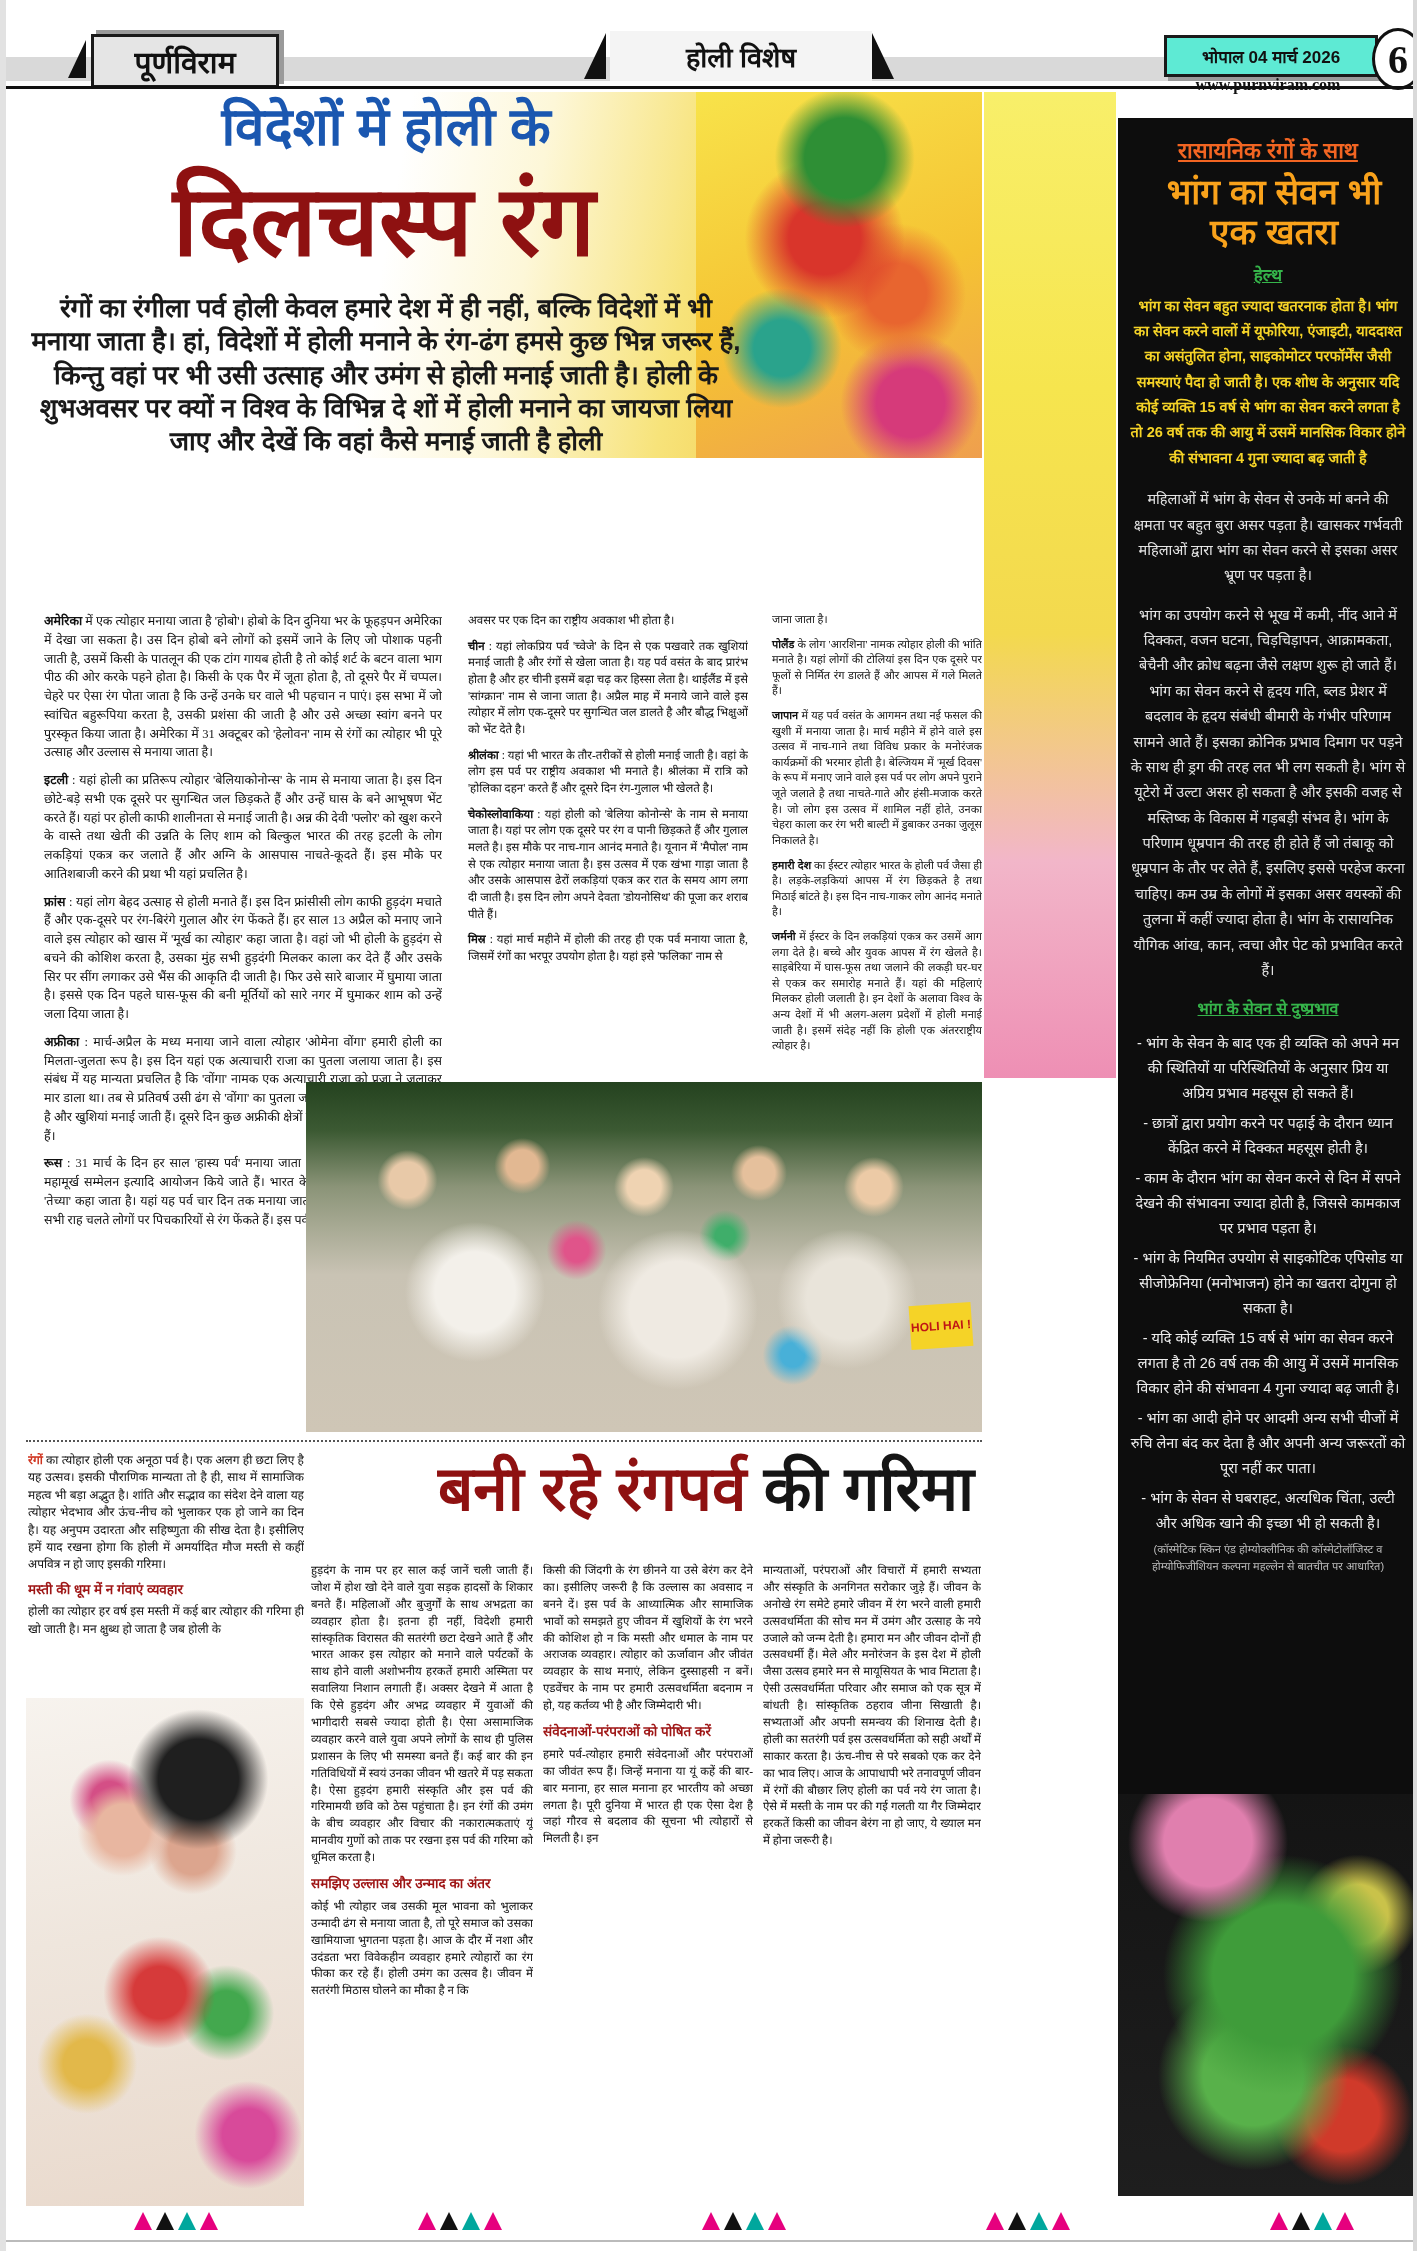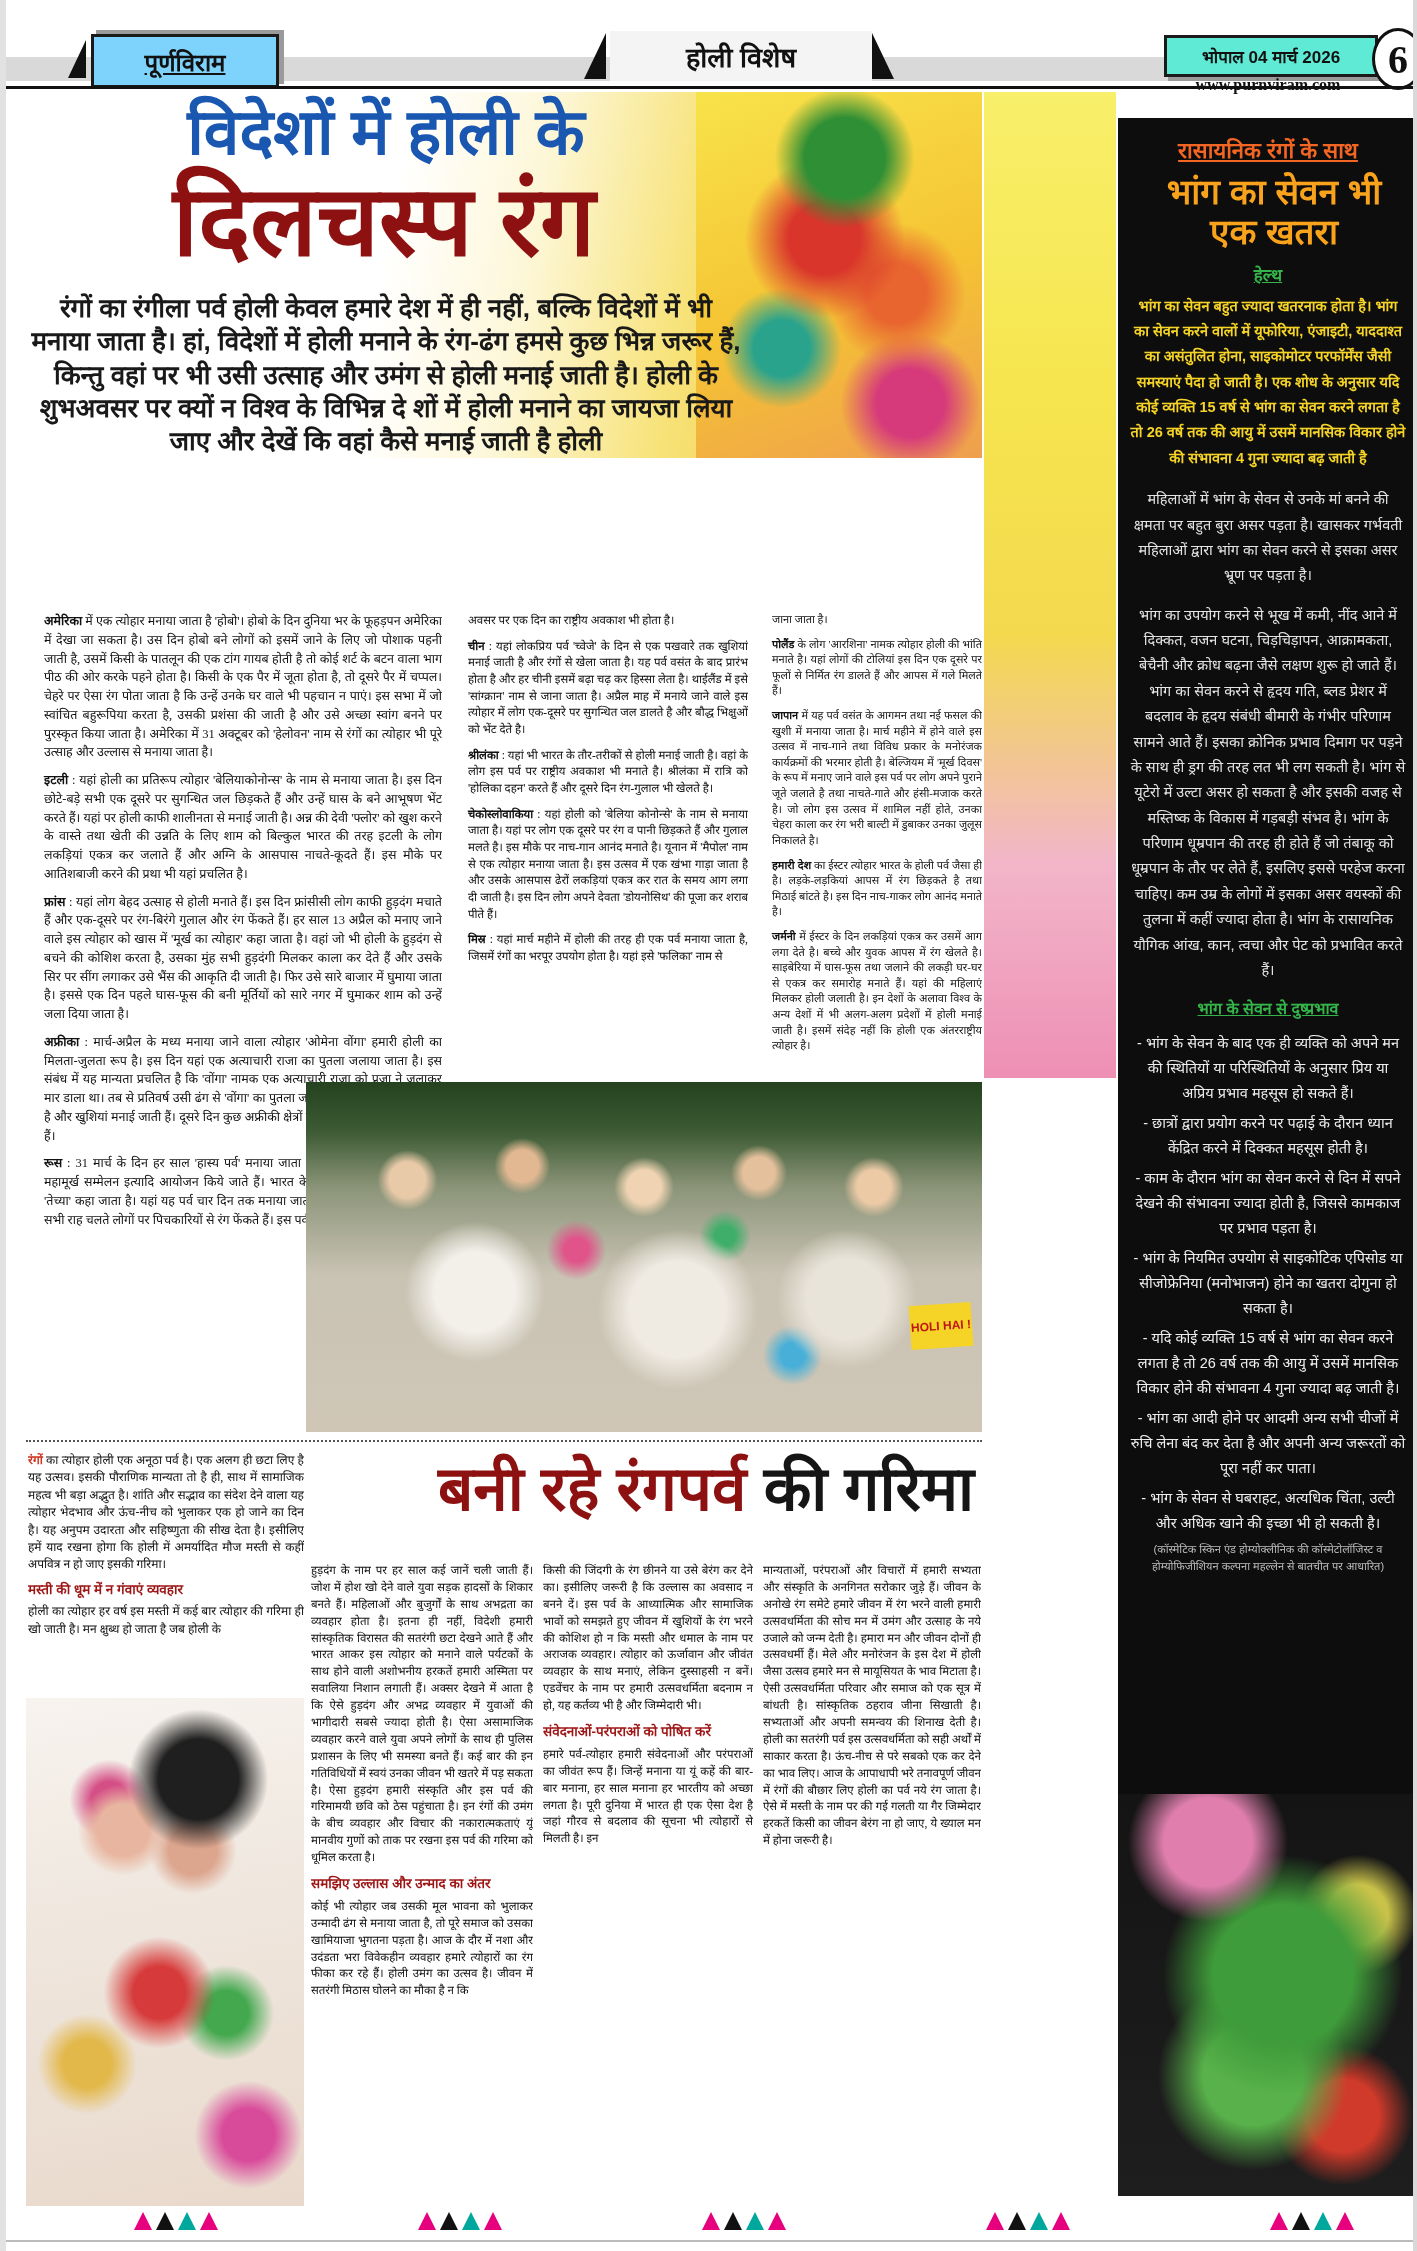--- a/index.html
+++ b/index.html
@@ -1,23 +1,23 @@
 <!DOCTYPE html>
 <html><head>
 <meta charset="utf-8">
 <style>
   html,body{margin:0;padding:0;background:#eee;}
   #page{position:relative;width:1417px;height:2251px;background:#fff;margin:0 auto;
         font-family:"Liberation Serif",serif;overflow:hidden;border-left:6px solid #e2e2e2;border-right:4px solid #d9d9d9;box-sizing:border-box;}
   .abs{position:absolute;}
   
   .gray-band{left:0;top:57px;width:1417px;height:24px;background:#d9d9d9;}
-  .masthead{left:85px;top:34px;width:182px;height:48px;background:#7dd3fc;border:3px solid #1a1a1a;
+  .masthead{left:85px;top:34px;width:182px;height:48px;background:#e5e5e5;border:3px solid #1a1a1a;
             box-shadow:5px -4px 0 #9a9a9a;display:flex;align-items:center;justify-content:center;
-            font-family:"Liberation Sans",sans-serif;font-weight:bold;font-size:24px;color:#111;text-decoration:underline;}
+            font-family:"Liberation Sans",sans-serif;font-weight:bold;font-size:30px;color:#111;}
   .tri{width:0;height:0;}
   .tri-left-of-masthead{left:62px;top:40px;border-bottom:38px solid #111;border-left:18px solid transparent;}
   .banner-box{left:604px;top:31px;width:262px;height:50px;background:#f4f4f4;display:flex;align-items:center;justify-content:center;
               font-family:"Liberation Sans",sans-serif;font-weight:bold;font-size:27px;color:#111;}
   .tri-banner-l{left:578px;top:33px;border-bottom:46px solid #111;border-left:22px solid transparent;}
   .tri-banner-r{left:866px;top:33px;border-bottom:46px solid #111;border-right:22px solid transparent;}
   .datebox{left:1158px;top:35px;width:208px;height:36px;background:#5eead4;border:3px solid #1a1a1a;box-shadow:4px 4px 0 #9a9a9a;
            display:flex;align-items:center;justify-content:center;font-family:Liberation Sans, sans-serif;font-weight:bold;font-size:17px;color:#111;}
   .website{left:1158px;top:76px;width:208px;text-align:center;font-family:"Liberation Serif",serif;font-weight:bold;font-size:16px;color:#111;}
   .pagenum{left:1366px;top:28px;width:46px;height:56px;border:3px solid #111;border-radius:50%;display:flex;align-items:center;justify-content:center;
@@ -28,21 +28,21 @@
         background:linear-gradient(100deg,#ffffff 0%,#ffffff 38%,#fdf7d8 52%,#f7e37a 68%,#f4ce4e 82%,#f3b94e 92%,#eecf76 100%);}
   .hero-photo{left:690px;top:92px;width:286px;height:366px;
         background:
           radial-gradient(circle at 52% 18%, #2e8f35 0 40px, rgba(46,143,53,0) 70px),
           radial-gradient(circle at 45% 40%, #d9352b 0 36px, rgba(217,53,43,0) 80px),
           radial-gradient(circle at 70% 55%, #e8652f 0 30px, rgba(232,101,47,0) 70px),
           radial-gradient(circle at 30% 70%, #2aa38c 0 28px, rgba(42,163,140,0) 60px),
           radial-gradient(circle at 75% 85%, #d63a7a 0 34px, rgba(214,58,122,0) 70px),
           linear-gradient(160deg,#f8e34a,#f5c333 55%,#ef9f4e);}
   .hl1{left:30px;top:100px;width:700px;text-align:center;font-family:"Liberation Sans",sans-serif;
-       font-weight:bold;font-size:64px;line-height:1.0;color:#1a57b0;}
+       font-weight:bold;font-size:53px;line-height:1.0;color:#1a57b0;}
   .hl2{left:18px;top:172px;width:720px;text-align:center;font-family:"Liberation Sans",sans-serif;
        font-weight:bold;font-size:98px;line-height:1.0;color:#8e1111;}
   .lead-par{left:22px;top:292px;width:716px;text-align:center;font-family:"Liberation Sans",sans-serif;
        font-weight:bold;font-size:26px;line-height:1.28;color:#191919;}
   
   .bcol{font-size:12.5px;line-height:1.5;color:#111;text-align:justify;}
   .bcol p{margin:0 0 9px 16px;}
   .bcol .lw{font-family:"Liberation Sans",sans-serif;font-weight:bold;}
   .col1{left:22px;top:612px;width:414px;height:818px;overflow:hidden;}
   .col2{left:446px;top:612px;width:296px;height:462px;overflow:hidden;font-size:11.5px;line-height:1.45;}

